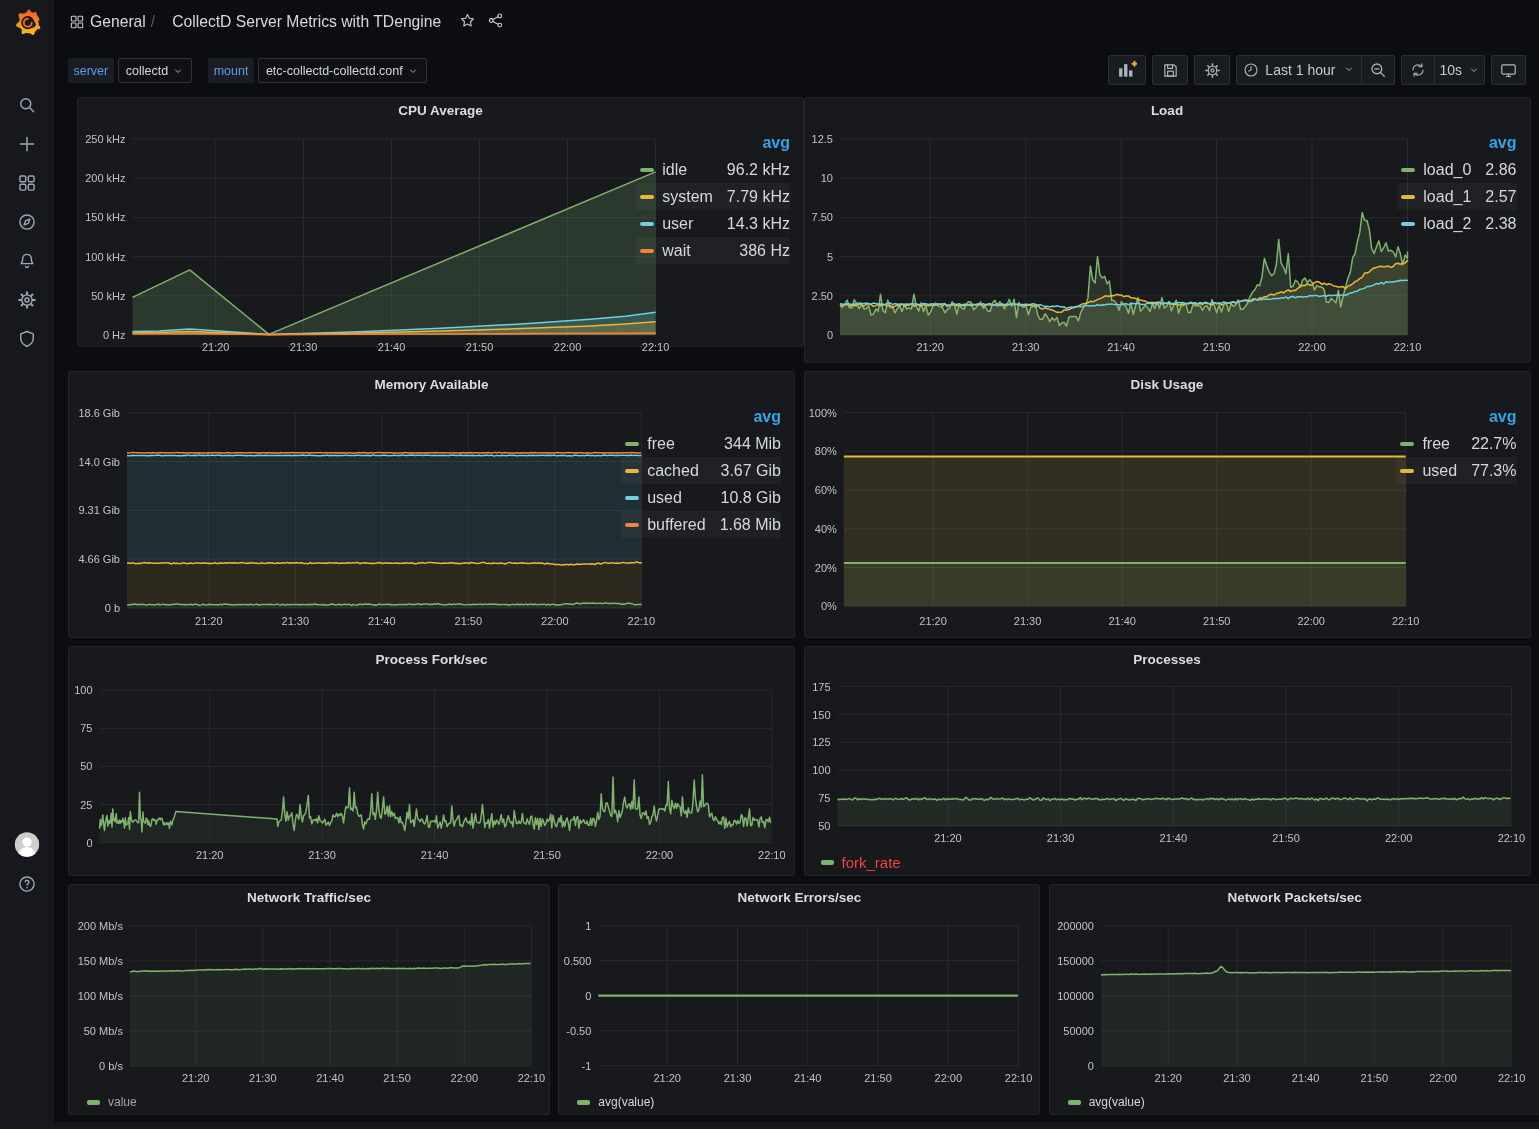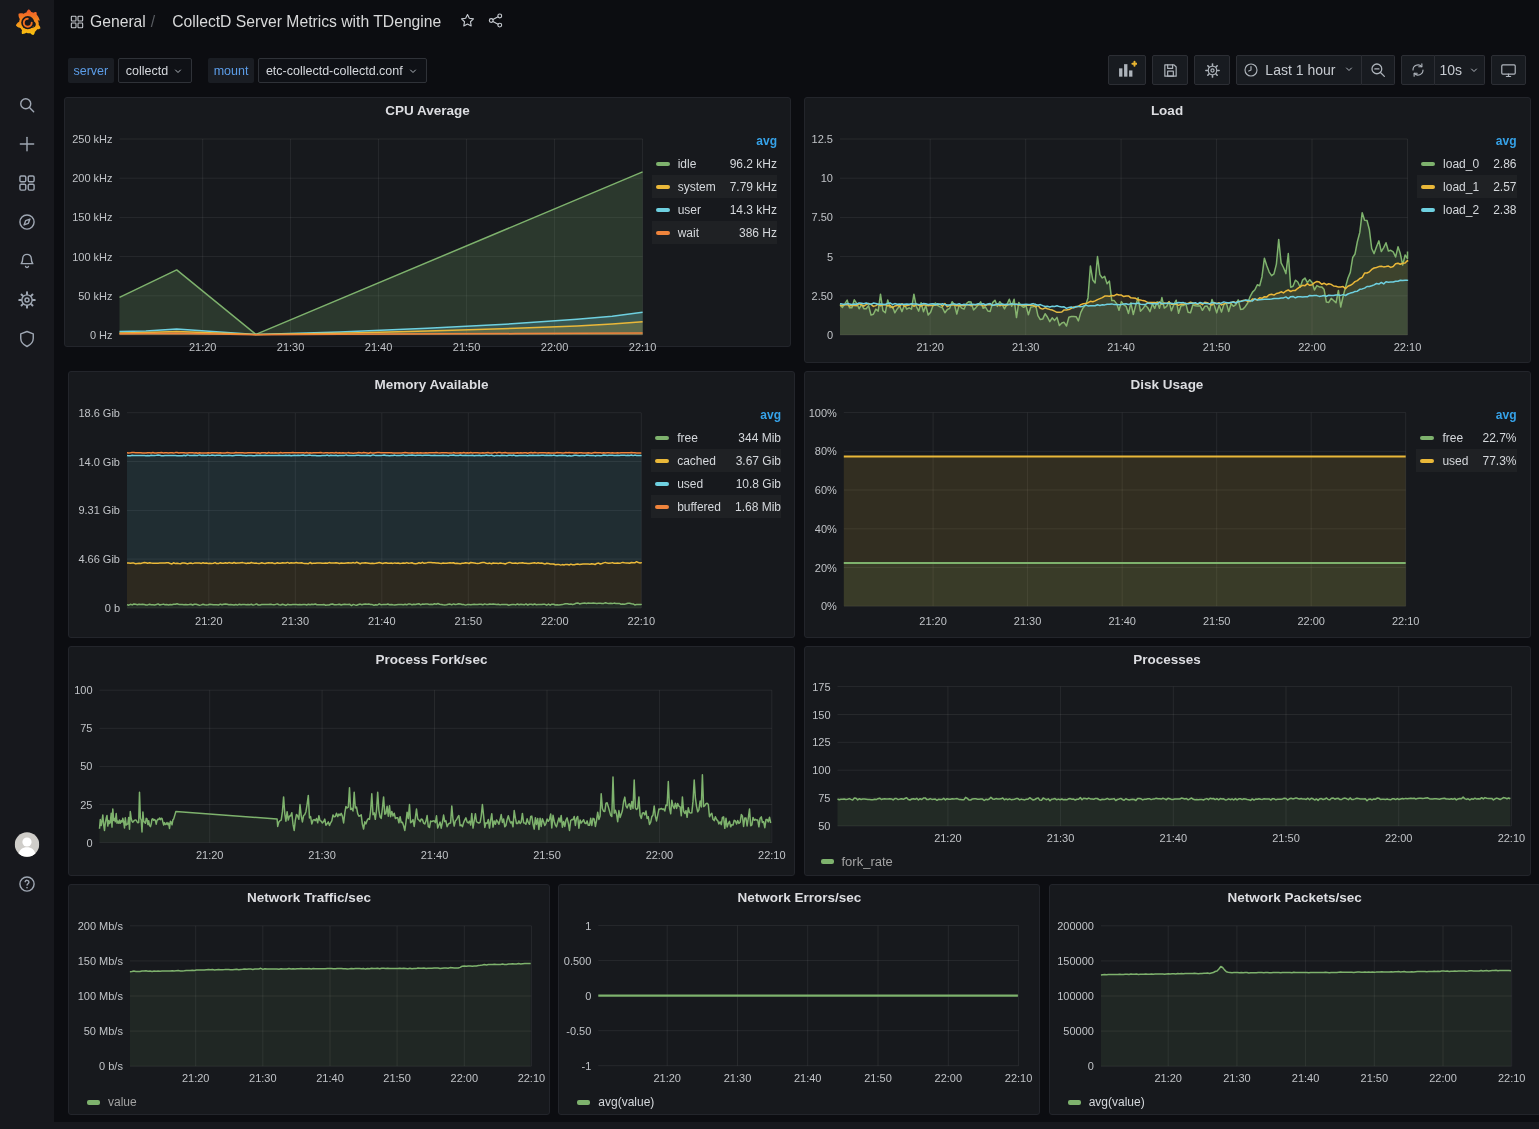--- a/index.html
+++ b/index.html
@@ -3,21 +3,21 @@
 * { margin:0; padding:0; box-sizing:border-box; }
 body { width:1539px; height:1129px; background:#0c0d11; font-family:"Liberation Sans", sans-serif; overflow:hidden; position:relative; }
 .sidebar { position:absolute; left:0; top:0; width:54px; height:1129px; background:#17181d; }
 .sic { position:absolute; left:50%; transform:translateX(-50%); }
 .navbar { position:absolute; left:54px; top:0; width:1485px; height:44px; }
 .crumb { position:absolute; left:15px; top:0; height:44px; display:flex; align-items:center; gap:5px; color:#d8d9da; font-size:15.7px; }
 .navright { position:absolute; right:13px; top:7px; display:flex; gap:6px;margin-top:48px; }
 .nbtn { height:30px; background:#181b20; border:1px solid #2c2e34; border-radius:2px; display:flex; align-items:center; justify-content:center; gap:6px; color:#c7cbd1; font-size:14px; padding:0 6px; }
 .panel { position:absolute; background:#17191d; border:1px solid #23252b; border-radius:3px; }
 .ptitle { position:absolute; top:5px; left:0; right:0; text-align:center; font-size:13.5px; font-weight:bold; color:#dcdde1; }
-.ltab { border-collapse:collapse; font-size:12px; color:#d5d8dc; }
+.ltab { border-collapse:collapse; font-size:16px; color:#d5d8dc; }
 .ltab td { padding:4.5px 0 4.5px 0; white-space:nowrap; }
 .ltab .ld { padding-right:8px; padding-left:4px; }
 .ltab .ld div { width:14px; height:4px; border-radius:2px; }
 .ltab .ln { padding-right:14px; }
 .ltab .lv { text-align:right; }
 .stripe { background:rgba(255,255,255,0.035); }
 .vlabel { background:#1a1d23; color:#5c9de8; font-size:12.5px; height:25px; display:flex; align-items:center; padding:0 5.5px; border-radius:2px; font-weight:500; }
 .vval { background:#0f1116; border:1px solid #2f3238; color:#d5d8dd; font-size:12.5px; height:25px; display:flex; align-items:center; padding:0 7px; border-radius:2px; gap:4px; }
 </style></head><body>
 <div class="sidebar">
@@ -183,21 +183,21 @@
   <div class="vlabel">server</div>
     <div class="vval">collectd <svg width="12" height="12" viewBox="0 0 24 24" fill="none">
         <path d="M7 10l5 5 5-5" stroke="#aeb4bb" stroke-width="2" stroke-linecap="round" stroke-linejoin="round"></path>
       </svg></div>
   <div style="width:8px"></div>
   <div class="vlabel">mount</div>
     <div class="vval">etc-collectd-collectd.conf <svg width="12" height="12" viewBox="0 0 24 24" fill="none">
         <path d="M7 10l5 5 5-5" stroke="#aeb4bb" stroke-width="2" stroke-linecap="round" stroke-linejoin="round"></path>
       </svg></div>
 </div>
-<div class="panel" style="left:64px;top:97px;width:727px;height:250px">
+<div class="panel" style="left:77px;top:97px;width:727px;height:250px">
     <div class="ptitle">CPU Average</div>
     <svg width="727" height="266" style="position:absolute;left:0;top:0">
       <g stroke="rgba(255,255,255,0.07)" stroke-width="1">
         <line x1="54.5" y1="237.0" x2="577.6" y2="237.0"></line>
         <line x1="54.5" y1="197.8" x2="577.6" y2="197.8"></line>
         <line x1="54.5" y1="158.6" x2="577.6" y2="158.6"></line>
         <line x1="54.5" y1="119.4" x2="577.6" y2="119.4"></line>
         <line x1="54.5" y1="80.2" x2="577.6" y2="80.2"></line>
         <line x1="54.5" y1="41.0" x2="577.6" y2="41.0"></line>
         <line x1="137.7" y1="41.0" x2="137.7" y2="237.0"></line>
@@ -535,21 +535,21 @@
         <text x="255.6" y="195.0" text-anchor="middle">21:30</text>
         <text x="368.3" y="195.0" text-anchor="middle">21:40</text>
         <text x="481.0" y="195.0" text-anchor="middle">21:50</text>
         <text x="593.7" y="195.0" text-anchor="middle">22:00</text>
         <text x="706.4" y="195.0" text-anchor="middle">22:10</text>
       </g>
     </svg>
     <div style="position:absolute;left:16px;top:207px;display:flex;gap:16px;align-items:center">
       <span style="display:flex;align-items:center">
         <span style="width:13px;height:5px;border-radius:2px;background:#7EB26D;margin-right:8px"></span>
-        <span style="font-size:13px;color:#a3a3a3">fork_rate</span>
+        <span style="font-size:15px;color:#ef4444">fork_rate</span>
       </span>
     </div>
   </div>
 <div class="panel" style="left:68px;top:884px;width:482px;height:231px">
     <div class="ptitle">Network Traffic/sec</div>
     <svg width="482" height="231" style="position:absolute;left:0;top:0">
       <g stroke="rgba(255,255,255,0.07)" stroke-width="1">
         <line x1="60.9" y1="181.2" x2="462.4" y2="181.2"></line>
         <line x1="60.9" y1="146.1" x2="462.4" y2="146.1"></line>
         <line x1="60.9" y1="111.0" x2="462.4" y2="111.0"></line>

